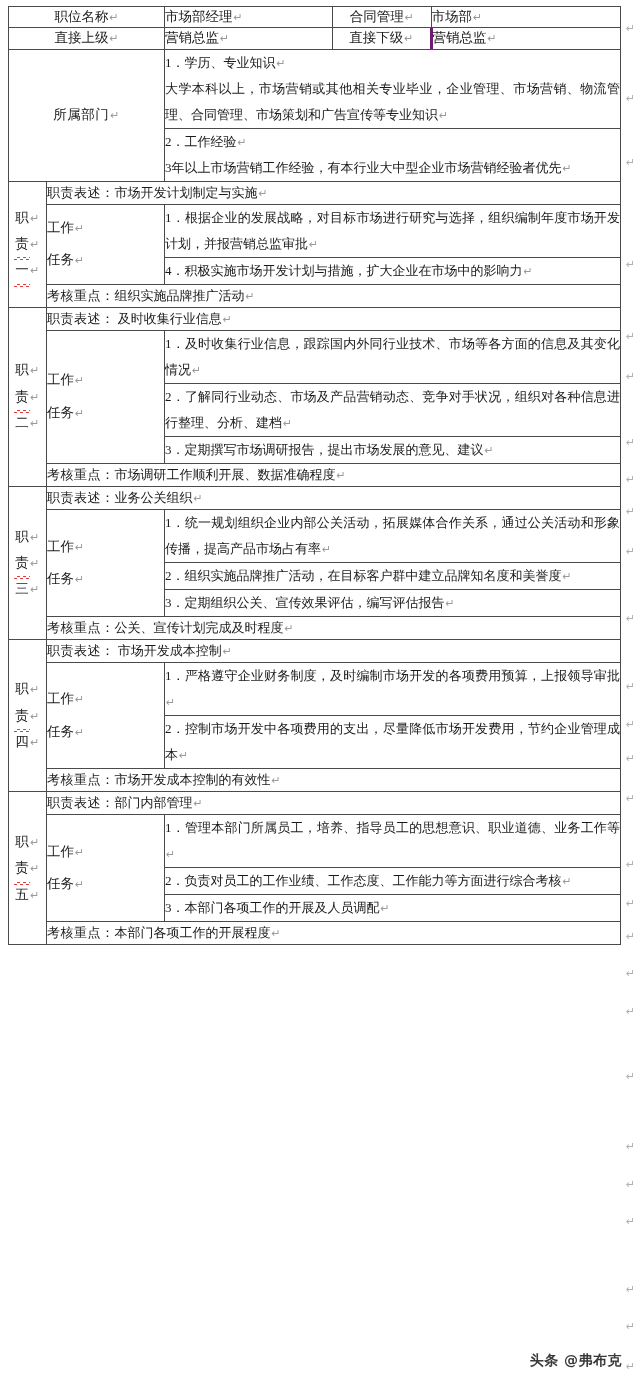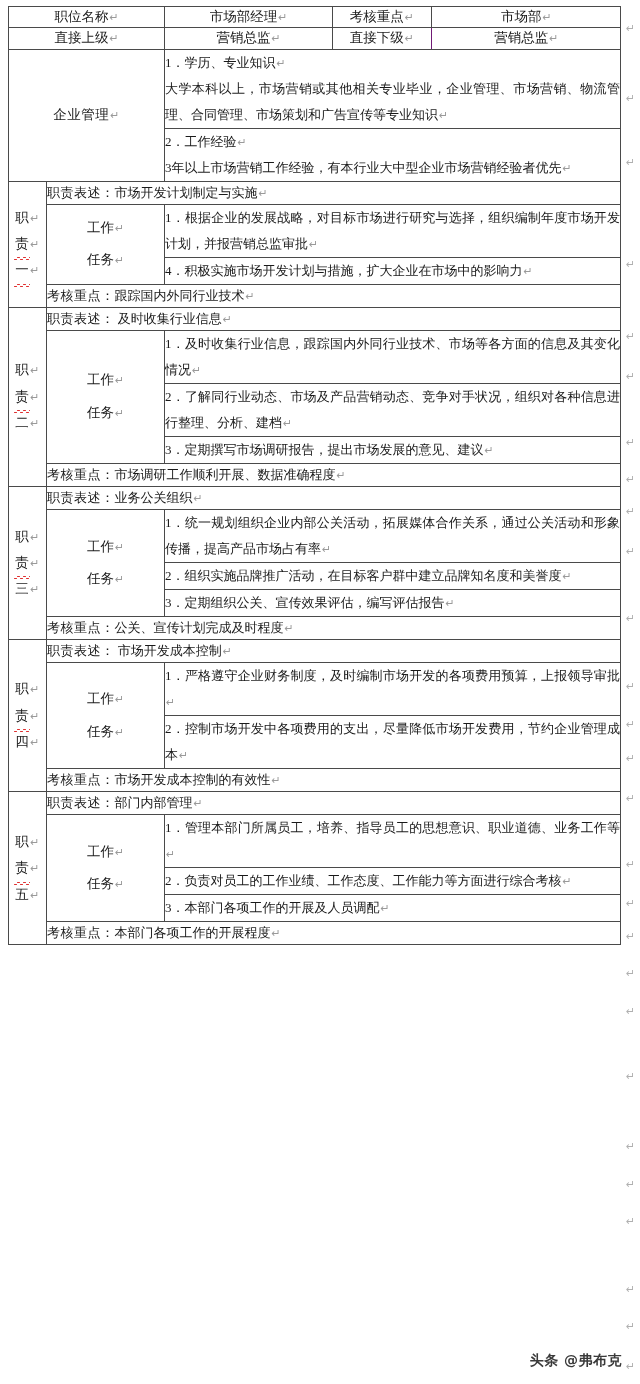--- a/index.html
+++ b/index.html
@@ -44,39 +44,38 @@
     line-height: 1.95;
     letter-spacing: 0.5px;
     font-size: 13.5px;
   }
   .lbl-c {
     text-align: center;
     font-size: 13.5px;
     padding: 6px 2px;
   }
   .val-c {
-    text-align: center;
     font-size: 13.5px;
     padding: 6px 4px;
   }
   .txt {
     font-size: 13px;
     line-height: 2.0;
     padding: 5px 9px 5px 10px;
     text-align: justify;
   }
   .stmt {
     font-size: 13px;
     padding: 7px 10px;
     line-height: 1.7;
     margin-top: 20px;
   }
   .stmt .k { letter-spacing: 0.5px; }
   .task-lbl {
-    text-align: center;
+    text-align: left;
     font-size: 13.5px;
     line-height: 2.4;
     padding: 4px 2px;
   }
   
   .pm {
     color: #9a9a9a;
     font-size: 11px;
     font-family: "DejaVu Sans", sans-serif;
     padding-left: 1px;
@@ -150,21 +149,21 @@
         </td>
         <td style="padding:0">
           <table style="border-collapse:collapse;width:100%;table-layout:fixed">
             <colgroup>
                 <col style="width:98px">
                 <col style="width:190px">
               </colgroup>
             <tbody>
                 <tr>
               <td style="border:none;border-right:1px solid #4a4a4a" class="lbl-c">
-                <span>考核重点</span><span class="pm">↵</span>
+                <span>合同管理</span><span class="pm">↵</span>
               </td>
               <td style="border:none" class="val-c">
                 <span>市场部</span><span class="pm">↵</span>
               </td>
             </tr>
           </tbody>
             </table>
         </td>
       </tr>
 
@@ -176,35 +175,35 @@
           <span>营销总监</span><span class="pm">↵</span>
         </td>
         <td style="padding:0">
           <table style="border-collapse:collapse;width:100%;table-layout:fixed">
             <colgroup>
                 <col style="width:98px">
                 <col style="width:190px">
               </colgroup>
             <tbody>
                 <tr>
-              <td style="border:none;border-right:1px solid #701a75" class="lbl-c">
+              <td style="border:none;border-right:3px solid #701a75" class="lbl-c">
                 <span>直接下级</span><span class="pm">↵</span>
               </td>
               <td style="border:none" class="val-c">
                 <span>营销总监</span><span class="pm">↵</span>
               </td>
             </tr>
           </tbody>
             </table>
         </td>
       </tr>
 
       <tr>
         <td colspan="3" rowspan="2" class="lbl-v">
-          <span>企业管理</span><span class="pm">↵</span>
+          <span>所属部门</span><span class="pm">↵</span>
         </td>
         <td colspan="2" class="txt">
           <div>
             <span>1．学历、专业知识</span><span class="pm">↵</span>
           </div>
           <div class="indent">
             <span>大学本科以上，市场营销或其他相关专业毕业，企业管理、市场营销、物流管理、合同管理、市场策划和广告宣传等专业知识</span><span class="pm">↵</span>
           </div>
         </td>
       </tr>
@@ -238,21 +237,21 @@
           <span>1．根据企业的发展战略，对目标市场进行研究与选择，组织编制年度市场开发计划，并报营销总监审批</span><span class="pm">↵</span>
         </td>
       </tr>
       <tr>
         <td colspan="2" class="txt">
           <span>4．积极实施市场开发计划与措施，扩大企业在市场中的影响力</span><span class="pm">↵</span>
         </td>
       </tr>
       <tr>
         <td colspan="4" class="stmt">
-          <span class="k">考核重点：</span><span>跟踪国内外同行业技术</span><span class="pm">↵</span>
+          <span class="k">考核重点：</span><span>组织实施品牌推广活动</span><span class="pm">↵</span>
         </td>
       </tr>
 
       <tr class="sec-top">
         <td rowspan="5" class="lbl-v">
           <div><span>职</span><span class="pm">↵</span></div>
           <div><span class="sq">责</span><span class="pm">↵</span></div>
           <div><span>二</span><span class="pm">↵</span></div>
         </td>
         <td colspan="4" class="stmt">

